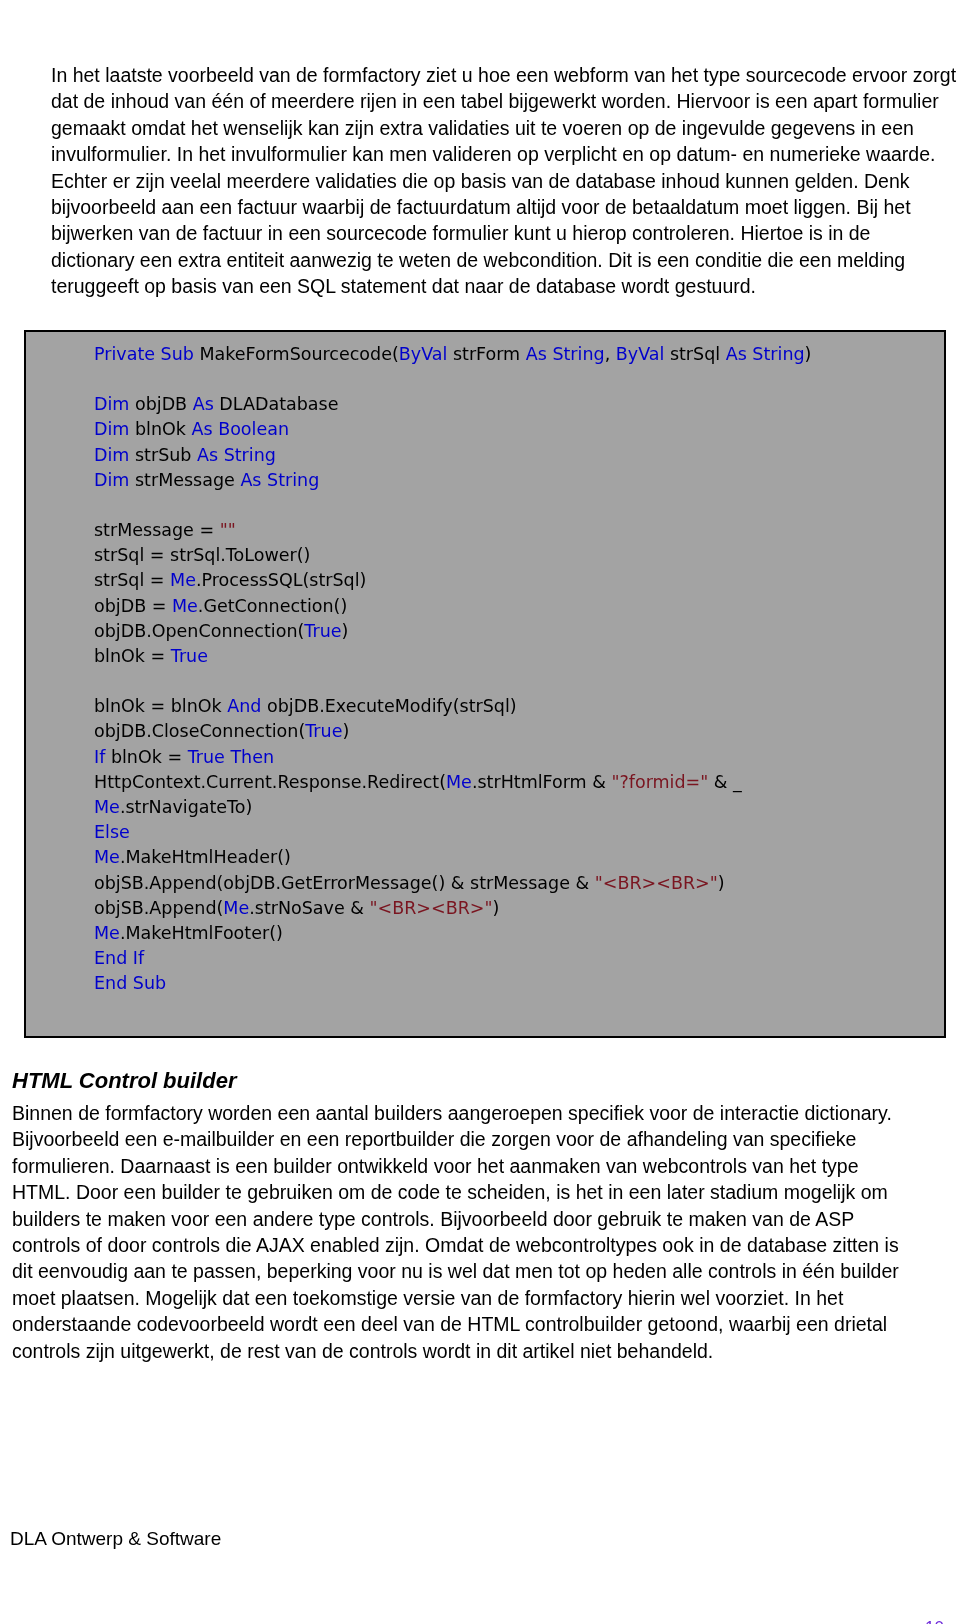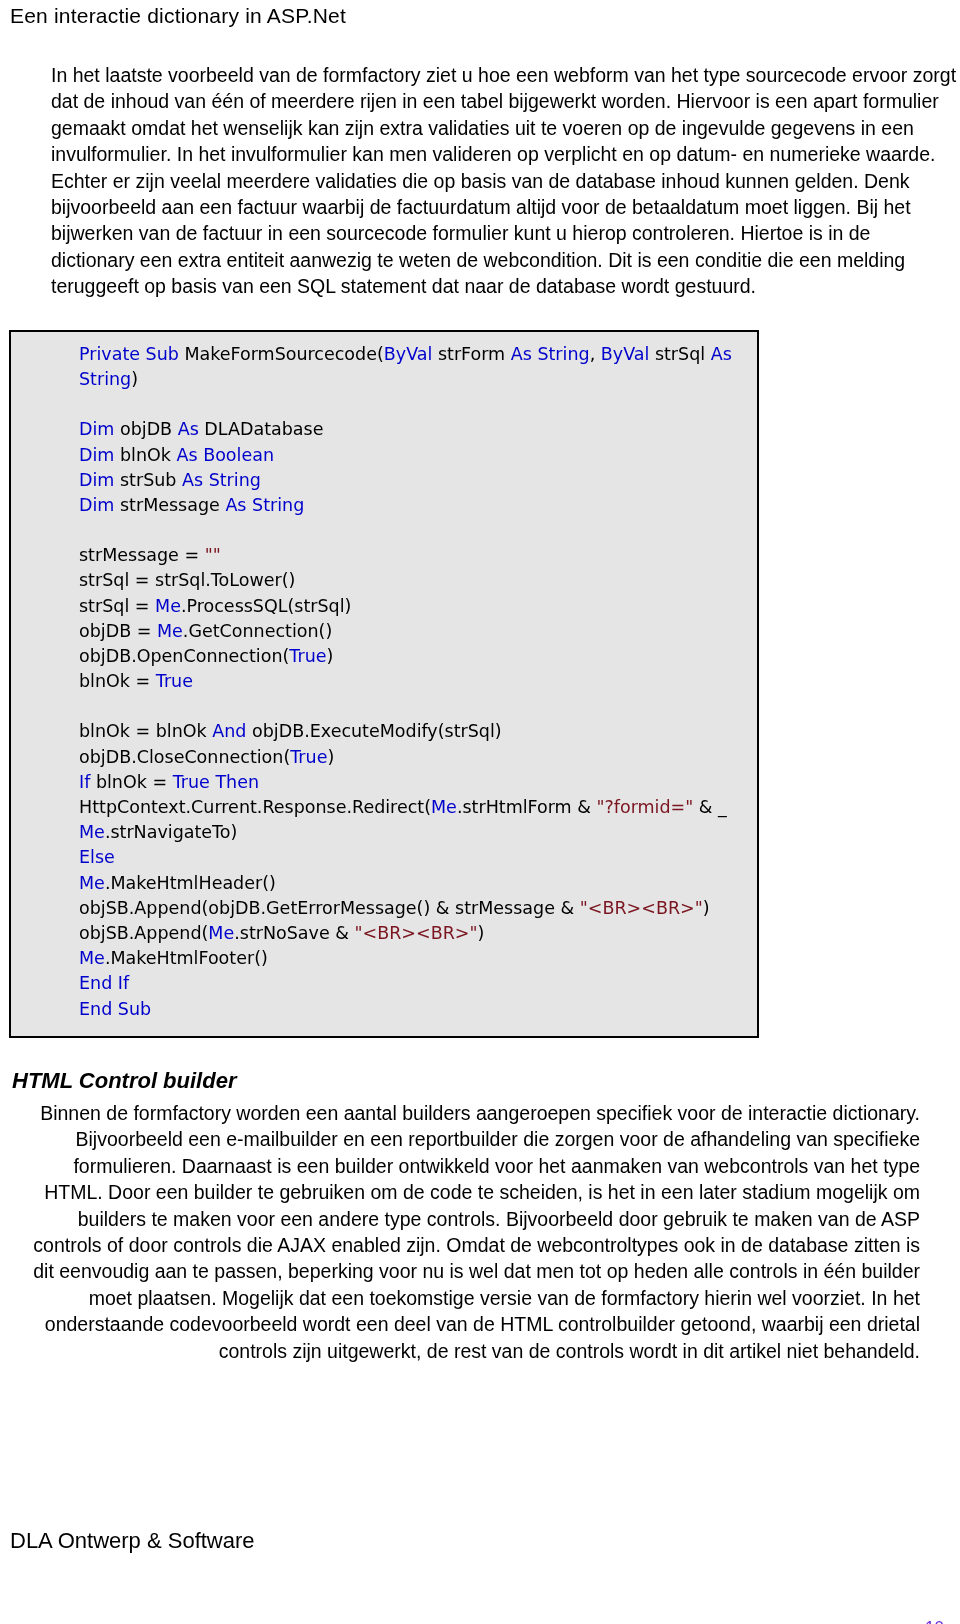--- a/index.html
+++ b/index.html
@@ -44,32 +44,32 @@
     width: 908px;
     font-size: 19.5px;
     line-height: 26.4px;
     text-align: left;
     color: #000;
   }
   .prose p {
     margin: 0;
   }
   .prose-intro { top: 62px; margin-left: 39px; }
-  .prose-outro { top: 1100px; text-align: right; }
+  .prose-outro { top: 1100px; }
 
   
   .code-box {
     position: absolute;
-    left: 9px;
+    left: 24px;
     top: 330px;
-    width: 750px;
+    width: 922px;
     height: 708px;
     box-sizing: border-box;
     border: 2px solid #000000;
-    background: #e5e5e5;
+    background: #a3a3a3;
   }
   .code-inner {
     position: absolute;
     left: 68px;
     top: 10px;
     right: 6px;
     font-family: "DejaVu Sans", "Liberation Sans", sans-serif;
     font-size: 17.5px;
     line-height: 25.2px;
     white-space: pre-wrap;
@@ -91,39 +91,38 @@
     font-style: italic;
     color: #000;
     margin-top: 20px;
   }
 
   
   .doc-footer-text {
     position: absolute;
     left: 10px;
     top: 1528px;
-    font-size: 22px;
+    font-size: 19px;
     color: #000;
   }
   .doc-page-number {
     position: absolute;
     right: 16px;
     top: 1578px;
     font-size: 17px;
     color: #6d28d9;
     text-align: left;
     margin-top: 40px;
   }
 </style>
 </head>
 <body>
 
 <div class="page">
 
-  <div class="doc-header">Een interactie dictionary in ASP.Net</div>
 
   <div class="prose prose-intro">
     <p>In het laatste voorbeeld van de formfactory ziet u hoe een webform van het type sourcecode ervoor zorgt dat de inhoud van één of meerdere rijen in een tabel bijgewerkt worden. Hiervoor is een apart formulier gemaakt omdat het wenselijk kan zijn extra validaties uit te voeren op de ingevulde gegevens in een invulformulier. In het invulformulier kan men valideren op verplicht en op datum- en numerieke waarde. Echter er zijn veelal meerdere validaties die op basis van de database inhoud kunnen gelden. Denk bijvoorbeeld aan een factuur waarbij de factuurdatum altijd voor de betaaldatum moet liggen. Bij het bijwerken van de factuur in een sourcecode formulier kunt u hierop controleren. Hiertoe is in de dictionary een extra entiteit aanwezig te weten de webcondition. Dit is een conditie die een melding teruggeeft op basis van een SQL statement dat naar de database wordt gestuurd.</p>
   </div>
 
   <div class="code-box">
     <div class="code-inner" id="code-inner"><div class="code-line"><span class="kw">Private Sub </span><span>MakeFormSourcecode(</span><span class="kw">ByVal </span><span>strForm </span><span class="kw">As String</span><span>, </span><span class="kw">ByVal </span><span>strSql </span><span class="kw">As String</span><span>)</span></div><div class="code-line blank">&nbsp;</div><div class="code-line"><span class="kw">Dim </span><span>objDB </span><span class="kw">As </span><span>DLADatabase</span></div><div class="code-line"><span class="kw">Dim </span><span>blnOk </span><span class="kw">As Boolean</span></div><div class="code-line"><span class="kw">Dim </span><span>strSub </span><span class="kw">As String</span></div><div class="code-line"><span class="kw">Dim </span><span>strMessage </span><span class="kw">As String</span></div><div class="code-line blank">&nbsp;</div><div class="code-line"><span>strMessage = </span><span class="str">""</span></div><div class="code-line"><span>strSql = strSql.ToLower()</span></div><div class="code-line"><span>strSql = </span><span class="kw">Me</span><span>.ProcessSQL(strSql)</span></div><div class="code-line"><span>objDB = </span><span class="kw">Me</span><span>.GetConnection()</span></div><div class="code-line"><span>objDB.OpenConnection(</span><span class="kw">True</span><span>)</span></div><div class="code-line"><span>blnOk = </span><span class="kw">True</span></div><div class="code-line blank">&nbsp;</div><div class="code-line"><span>blnOk = blnOk </span><span class="kw">And </span><span>objDB.ExecuteModify(strSql)</span></div><div class="code-line"><span>objDB.CloseConnection(</span><span class="kw">True</span><span>)</span></div><div class="code-line"><span class="kw">If </span><span>blnOk = </span><span class="kw">True Then</span></div><div class="code-line"><span>HttpContext.Current.Response.Redirect(</span><span class="kw">Me</span><span>.strHtmlForm &amp; </span><span class="str">"?formid="</span><span> &amp; _</span></div><div class="code-line"><span class="kw">Me</span><span>.strNavigateTo)</span></div><div class="code-line"><span class="kw">Else</span></div><div class="code-line"><span class="kw">Me</span><span>.MakeHtmlHeader()</span></div><div class="code-line"><span>objSB.Append(objDB.GetErrorMessage() &amp; strMessage &amp; </span><span class="str">"&lt;BR&gt;&lt;BR&gt;"</span><span>)</span></div><div class="code-line"><span>objSB.Append(</span><span class="kw">Me</span><span>.strNoSave &amp; </span><span class="str">"&lt;BR&gt;&lt;BR&gt;"</span><span>)</span></div><div class="code-line"><span class="kw">Me</span><span>.MakeHtmlFooter()</span></div><div class="code-line"><span class="kw">End If</span></div><div class="code-line"><span class="kw">End Sub</span></div></div>
   </div>
 
   <div class="section-heading">HTML Control builder</div>

